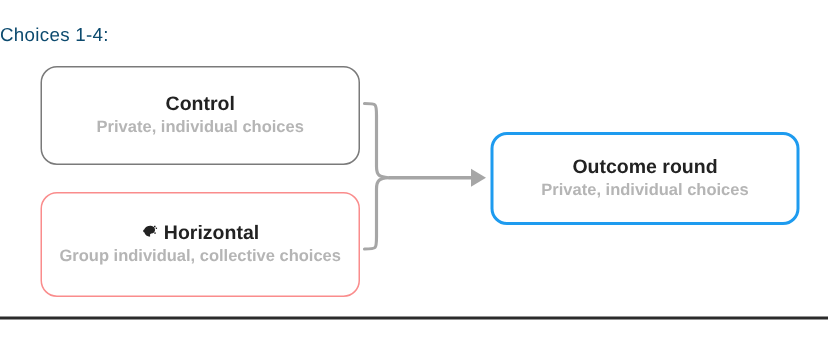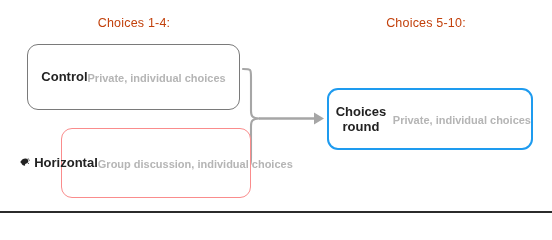--- a/index.html
+++ b/index.html
@@ -13,36 +13,35 @@
     height: 218px;
     background: #ffffff;
     font-family: "Liberation Sans", sans-serif;
     overflow: hidden;
   }
 
   
   .col-header {
     position: absolute;
     font-size: 12.5px;
-    color: #c2410c;
+    color: #0c4a6e;
     letter-spacing: 0.2px;
     white-space: nowrap;
-    text-align: center;
   }
   #header-left  { left: 0;   top: 16px; width: 268px; }
   #header-right { left: 300px; top: 16px; width: 252px; }
 
   
   .box {
     position: absolute;
     box-sizing: border-box;
     background: #ffffff;
     border-radius: 11px;
     display: flex;
-    flex-direction: row;
+    flex-direction: column;
     align-items: center;
     justify-content: center;
     text-align: center;
   }
   .box-title {
     font-size: 13px;
     font-weight: bold;
     color: #222222;
     line-height: 1.18;
     white-space: pre-line;
@@ -56,23 +55,22 @@
     font-weight: bold;
   }
 
   #box-control {
     left: 27px; top: 44px;
     width: 213px; height: 66px;
     border: 1.6px solid #7a7a7a;
   }
   #box-horizontal {
     left: 27px; top: 128px;
-    width: 190px; height: 70px;
+    width: 213px; height: 70px;
     border: 1.8px solid #fa8c8c;
-    margin-left: 34px;
   }
   #box-outcome {
     left: 327px; top: 88px;
     width: 206px; height: 62px;
     border: 2px solid #1e9bef;
   }
 
   
   .title-with-icon {
     display: flex;
@@ -105,21 +103,20 @@
     background: #2b2b2b;
   }
 </style>
 </head>
 <body>
 
 <div id="canvas">
 
   <div class="col-header" id="header-left">Choices 1-4:</div>
 
-  <div class="col-header" id="header-right">Choices 5-10:</div>
 
   <svg id="connectors" viewBox="0 0 552 218" xmlns="http://www.w3.org/2000/svg">
 
     <path d="M 243 69
              C 251 69, 251 69, 251 77
              L 251 111
              C 251 117, 253 118, 259 118.5
              C 253 119, 251 120, 251 126
              L 251 158
              C 251 166, 251 166, 243 166" fill="none" stroke="#a6a6a6" stroke-width="2.1" stroke-linecap="round" stroke-linejoin="round"></path>
@@ -142,23 +139,23 @@
                    C2.1 8.1 2.7 8.6 3.3 8.7 C3.7 10.9 6.0 12.6 8.8 12.8
                    L8.8 10.9 C8.8 10.2 9.3 9.8 10.0 9.7 C12.1 9.4 13.6 8.0 13.6 6.2
                    C13.6 4.1 11.9 2.5 9.6 2.3 Z" fill="#222222"></path>
           <rect x="12.6" y="2.2" width="1.5" height="1.5" fill="#222222"></rect>
           <rect x="14.3" y="4.0" width="1.3" height="1.3" fill="#222222"></rect>
           <rect x="12.9" y="8.6" width="1.4" height="1.4" fill="#222222"></rect>
         </svg>
       </span>
       <span class="box-title">Horizontal</span>
     </div>
-    <div class="box-subtitle">Group discussion, individual choices</div>
+    <div class="box-subtitle">Group individual, collective choices</div>
   </div>
 
   <div class="box" id="box-outcome">
-    <div class="box-title">Choices round</div>
+    <div class="box-title">Outcome round</div>
     <div class="box-subtitle">Private, individual choices</div>
   </div>
 
   <div id="bottom-rule"></div>
 
 </div>
 
 </body></html>

